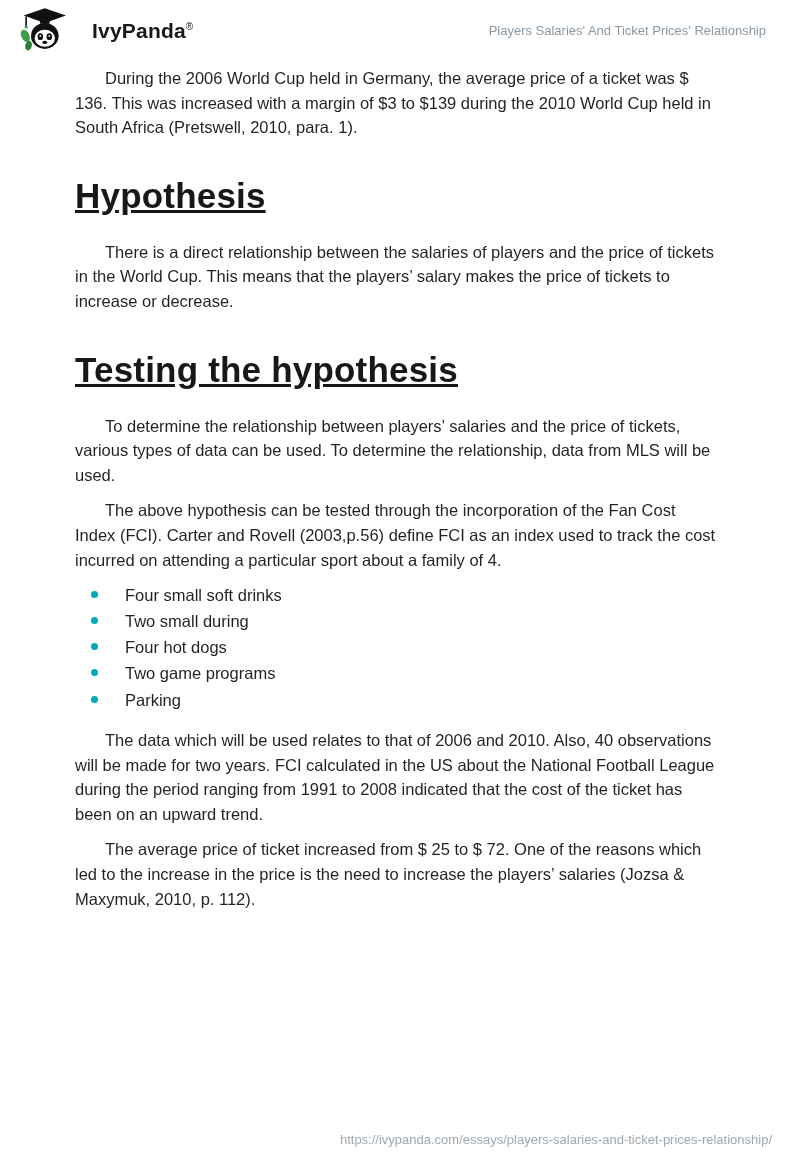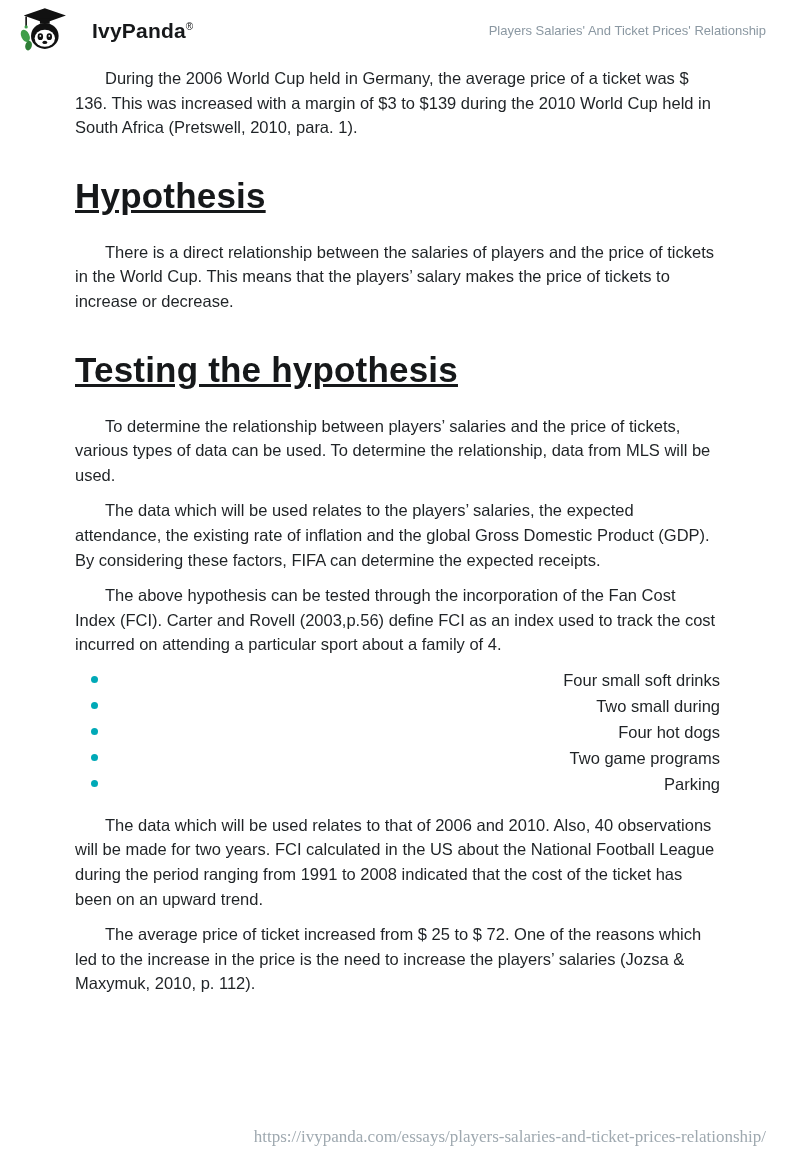--- a/index.html
+++ b/index.html
@@ -71,45 +71,43 @@
     color: #16181a;
     margin: 30px 0 18px 0;
     text-indent: 0;
     letter-spacing: 0.2px;
     text-decoration: underline;
   }
   ul.fci-list {
     list-style: none;
     margin: 4px 0 16px 0;
     padding: 0;
-    text-align: right;
   }
   ul.fci-list li {
     position: relative;
     padding-left: 50px;
     margin: 1.5px 0;
   }
   ul.fci-list li .bullet-dot {
     position: absolute;
     left: 16px;
     top: 8px;
     width: 7px;
     height: 7px;
     border-radius: 50%;
     background: #00a9b7;
   }
 
   
   .footer {
     position: absolute;
-    right: 34px;
+    right: 28px;
     bottom: 13px;
-    font-size: 17px;
+    font-size: 13px;
     color: #9fa9b0;
-    font-family: Liberation Serif, serif;
   }
   .footer a {
     color: #9fa9b0;
     text-decoration: none;
     cursor: pointer;
   }
 </style>
 </head>
 <body>
 
@@ -144,21 +142,20 @@
   <p>During the 2006 World Cup held in Germany, the average price of a ticket was $ 136. This was increased with a margin of $3 to $139 during the 2010 World Cup held in South Africa (Pretswell, 2010, para. 1).</p>
 
   <h2>Hypothesis</h2>
 
   <p>There is a direct relationship between the salaries of players and the price of tickets in the World Cup. This means that the players’ salary makes the price of tickets to increase or decrease.</p>
 
   <h2>Testing the hypothesis</h2>
 
   <p>To determine the relationship between players’ salaries and the price of tickets, various types of data can be used. To determine the relationship, data from MLS will be used.</p>
 
-  <p>The data which will be used relates to the players’ salaries, the expected attendance, the existing rate of inflation and the global Gross Domestic Product (GDP). By considering these factors, FIFA can determine the expected receipts.</p>
 
   <p>The above hypothesis can be tested through the incorporation of the Fan Cost Index (FCI). Carter and Rovell (2003,p.56) define FCI as an index used to track the cost incurred on attending a particular sport about a family of 4.</p>
 
 
   <ul class="fci-list">
     <li>
       <span class="bullet-dot"></span>
       <span>Four small soft drinks</span>
     </li>
     <li>

